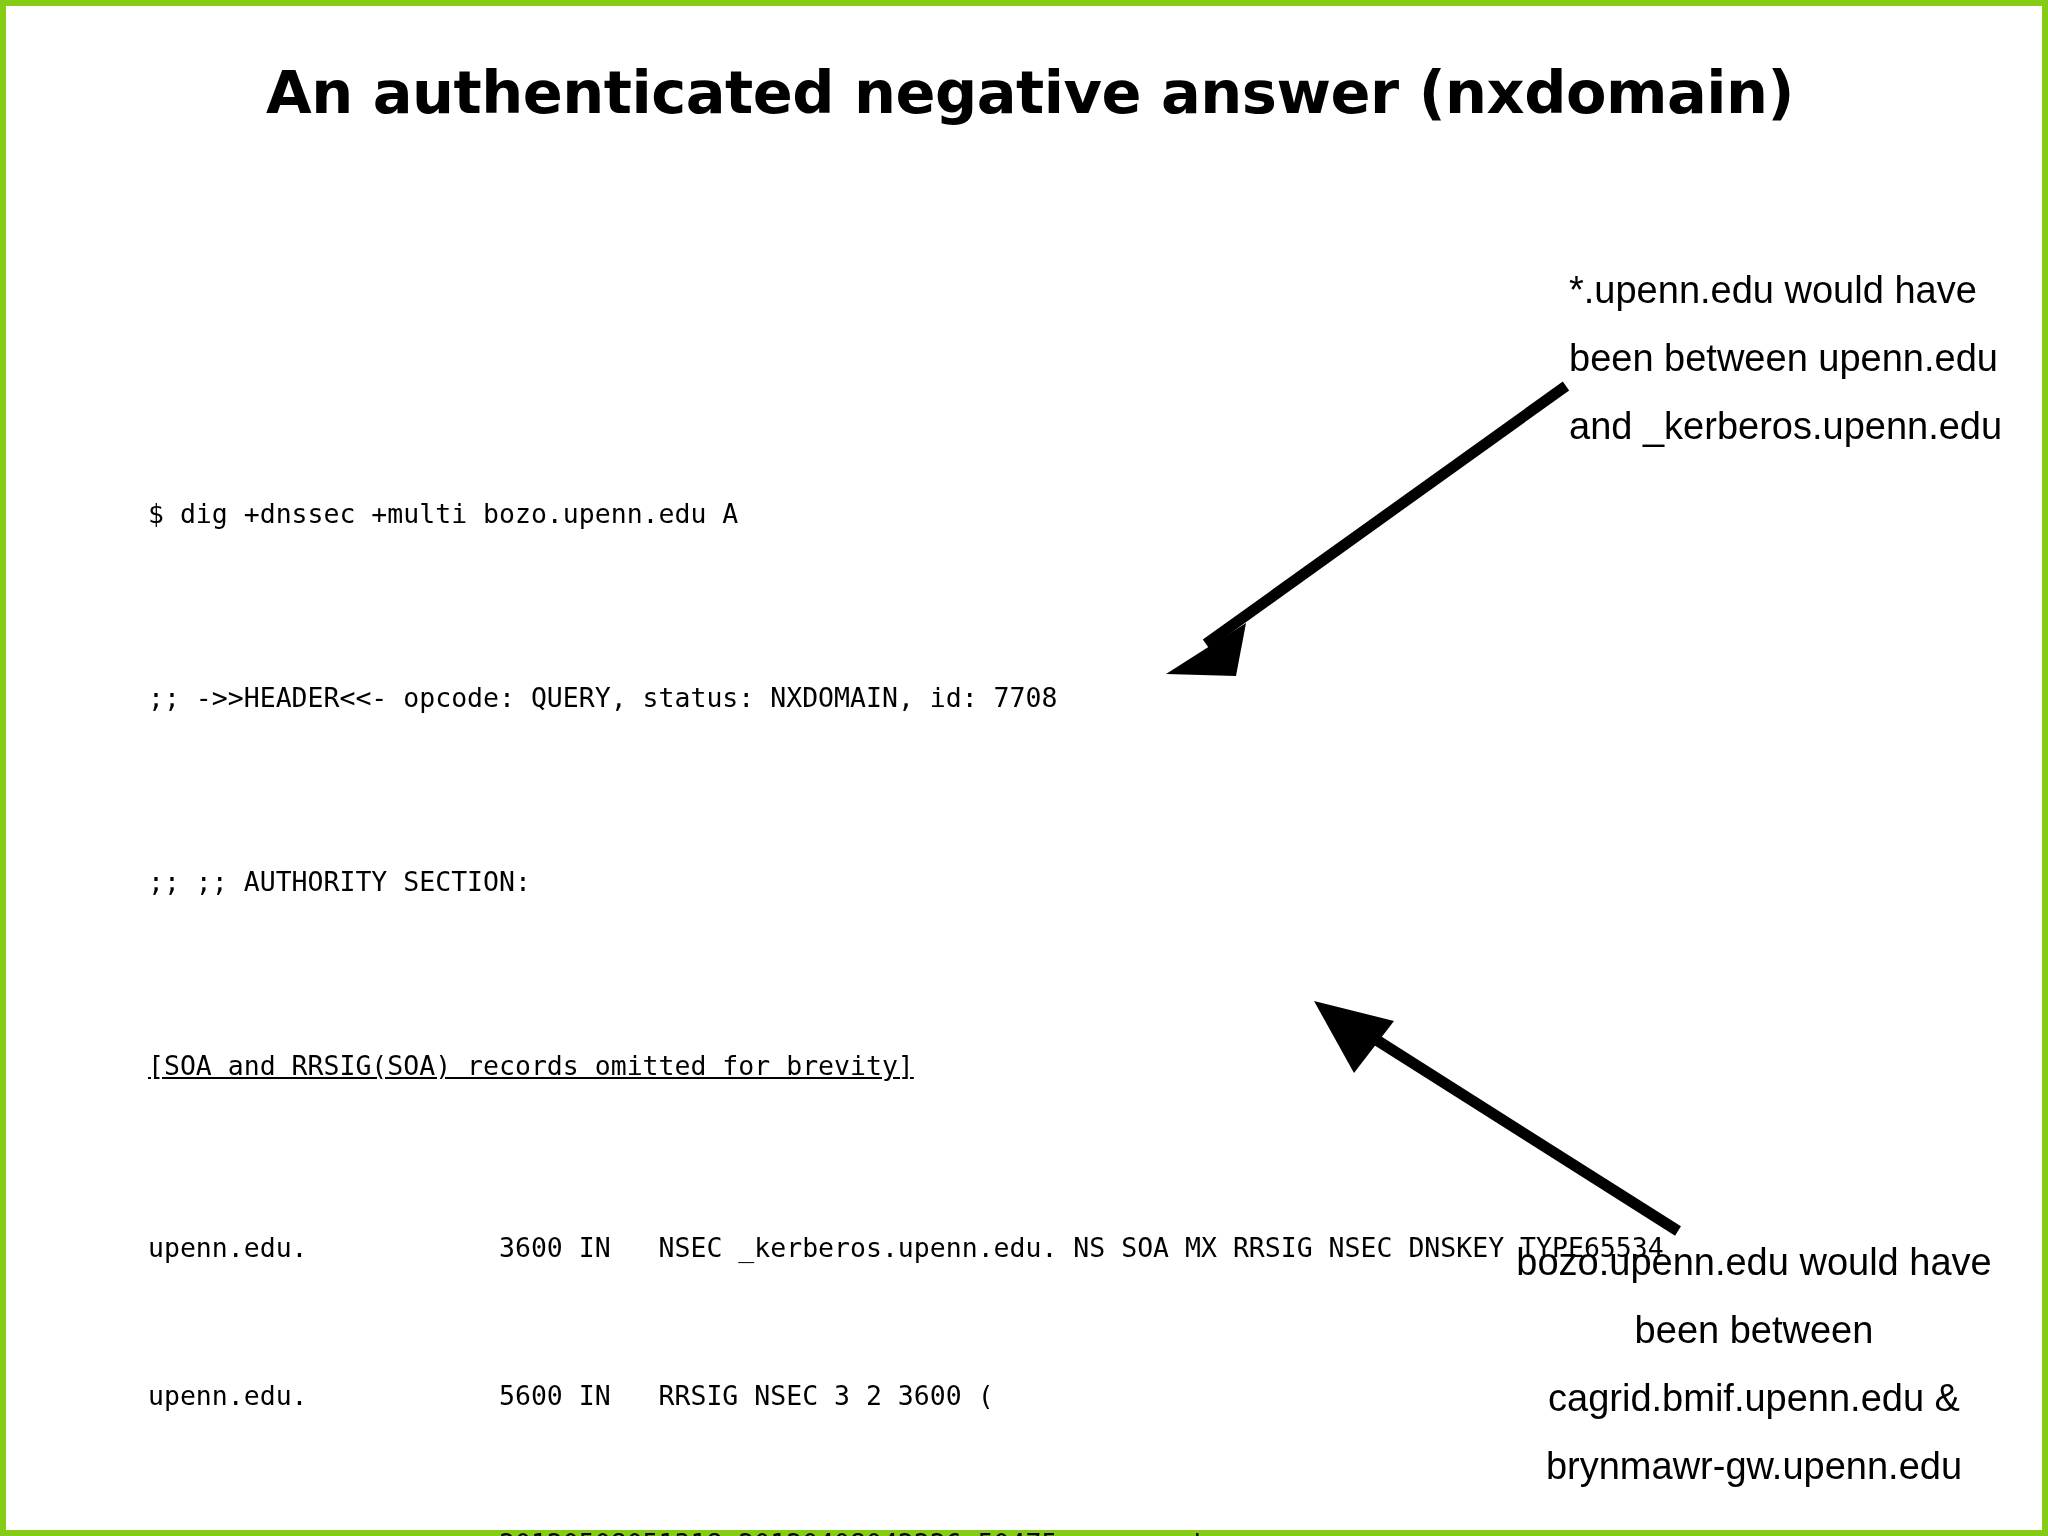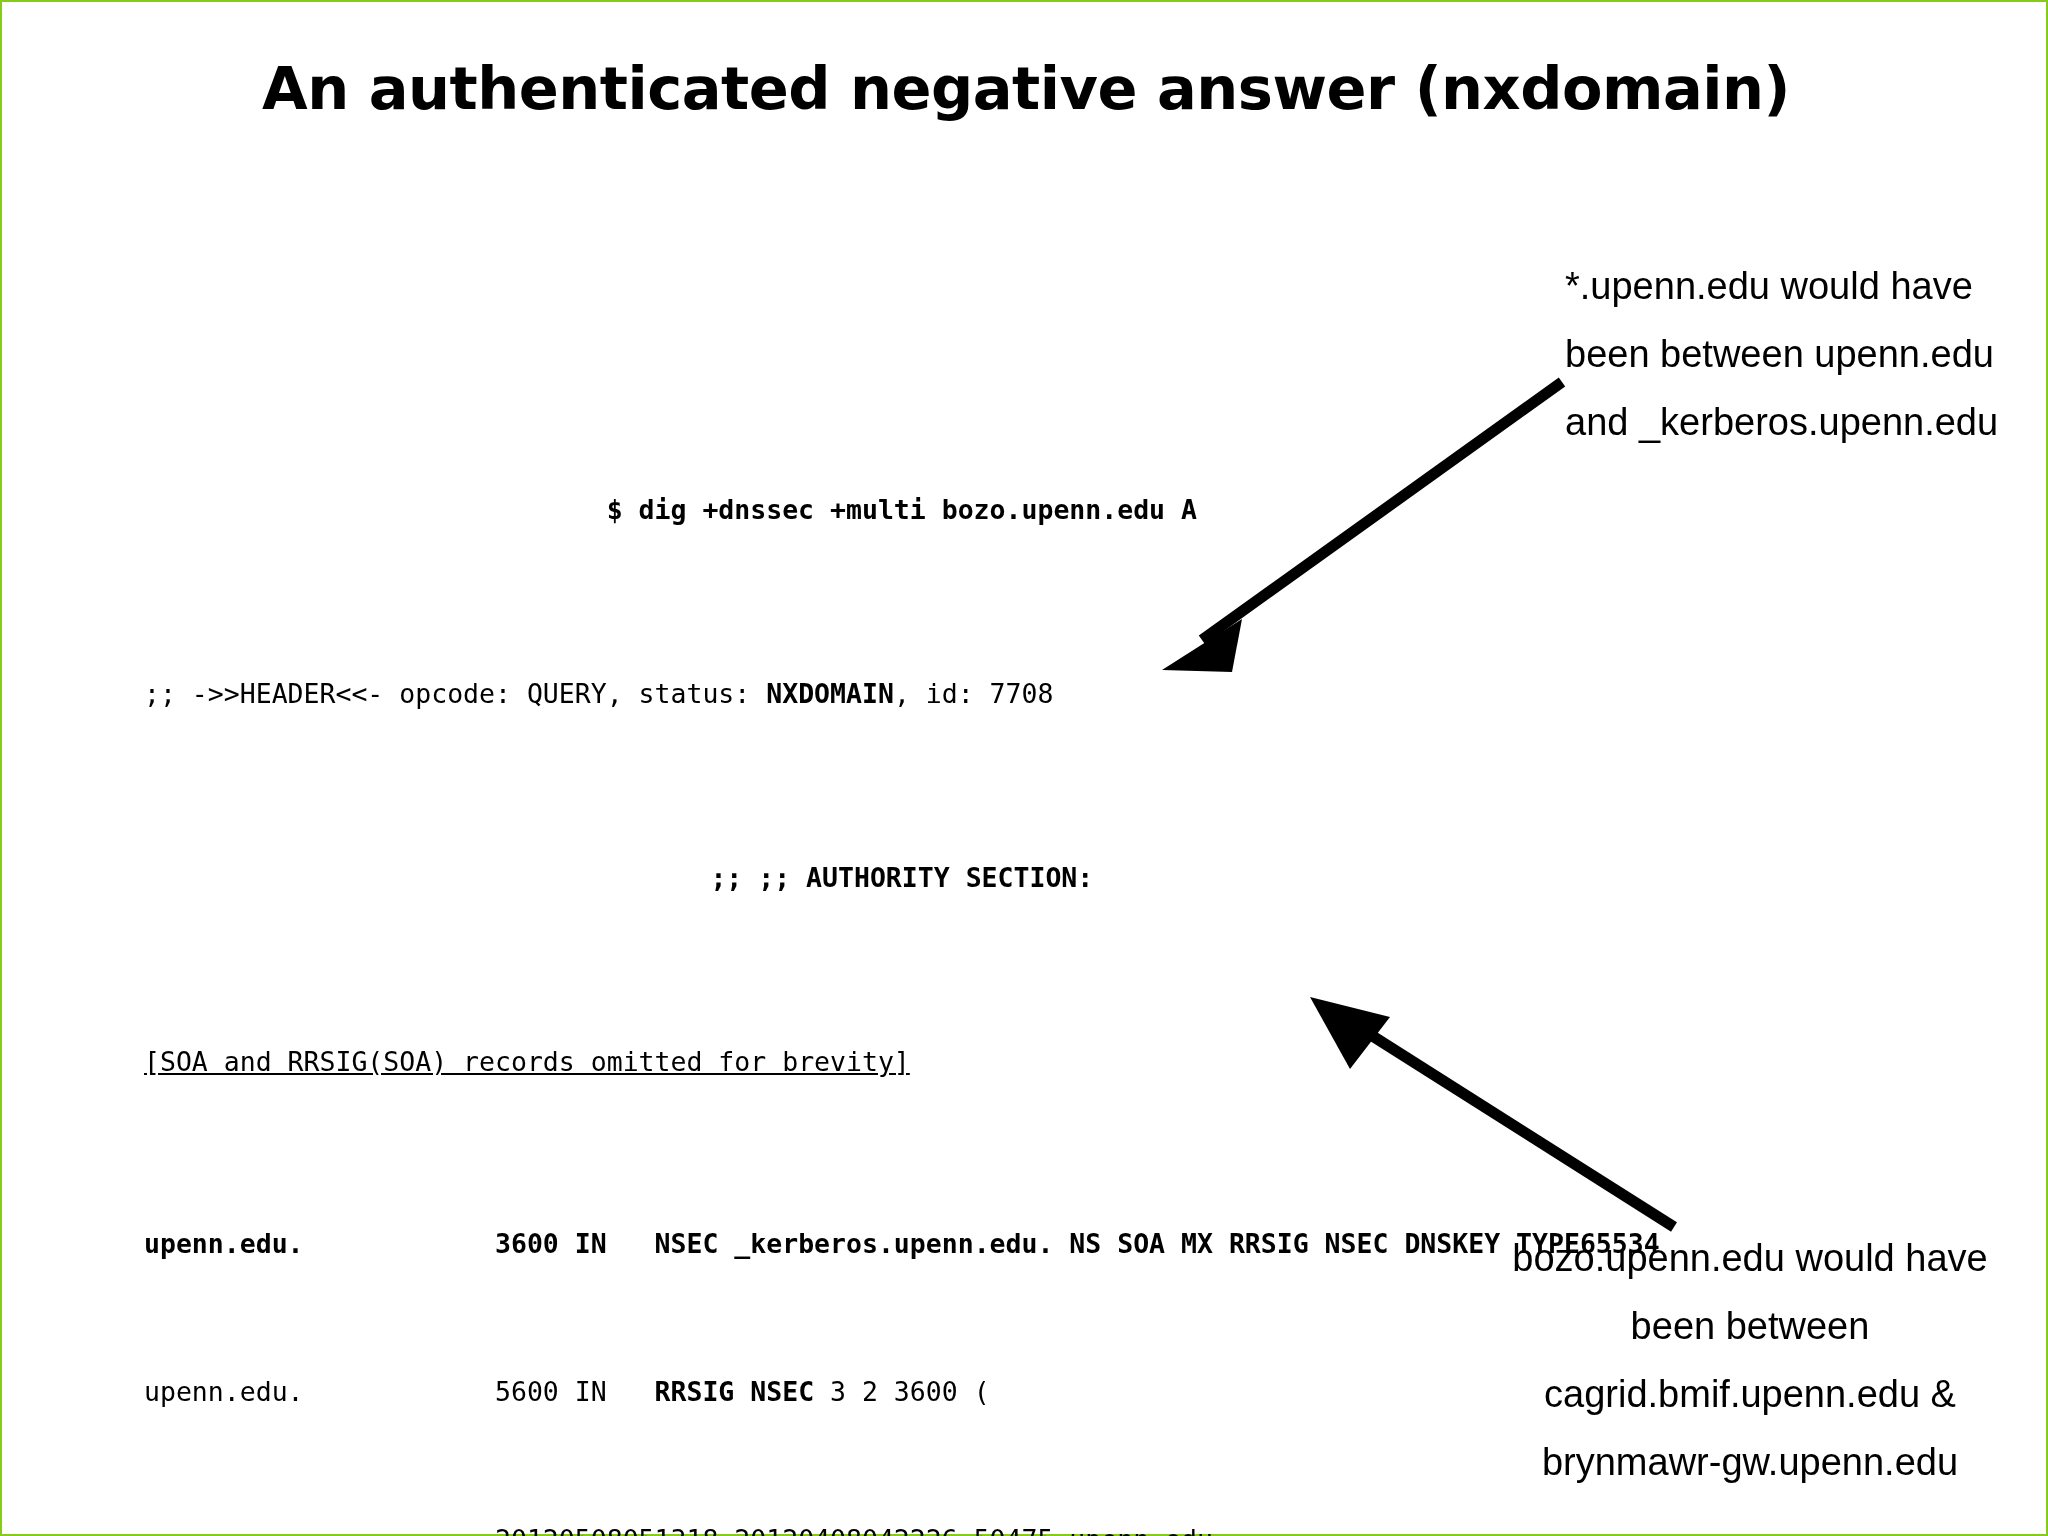--- a/index.html
+++ b/index.html
@@ -13,21 +13,21 @@
     font-family: "Liberation Sans", sans-serif;
     color: #000000;
     overflow: hidden;
   }
   #slide {
     position: relative;
     width: 2048px;
     height: 1536px;
     background: #ffffff;
     box-sizing: border-box;
-    border: 2px solid #84cc16;
+    border: 6px solid #84cc16;
   }
 
   
   #slide-title {
     position: absolute;
     left: 0;
     top: 52px;
     width: 2048px;
     text-align: center;
     font-family: "DejaVu Sans", sans-serif;
@@ -45,21 +45,21 @@
     top: 378px;
     font-family: "DejaVu Sans Mono", monospace;
     font-size: 26.5px;
     line-height: 37px;
     white-space: pre;
     color: #000000;
   }
   .code-line { white-space: pre; }
   .gap-after { margin-bottom: 36px; }
   .gap-after-sm { margin-bottom: 34px; text-decoration: underline; }
-  .b { font-weight: bold; text-align: center; }
+  .b { font-weight: normal; }
 
   
   .callout {
     position: absolute;
     font-family: "Liberation Sans", sans-serif;
     font-size: 38px;
     line-height: 68px;
     color: #000000;
     white-space: pre-line;
   }

